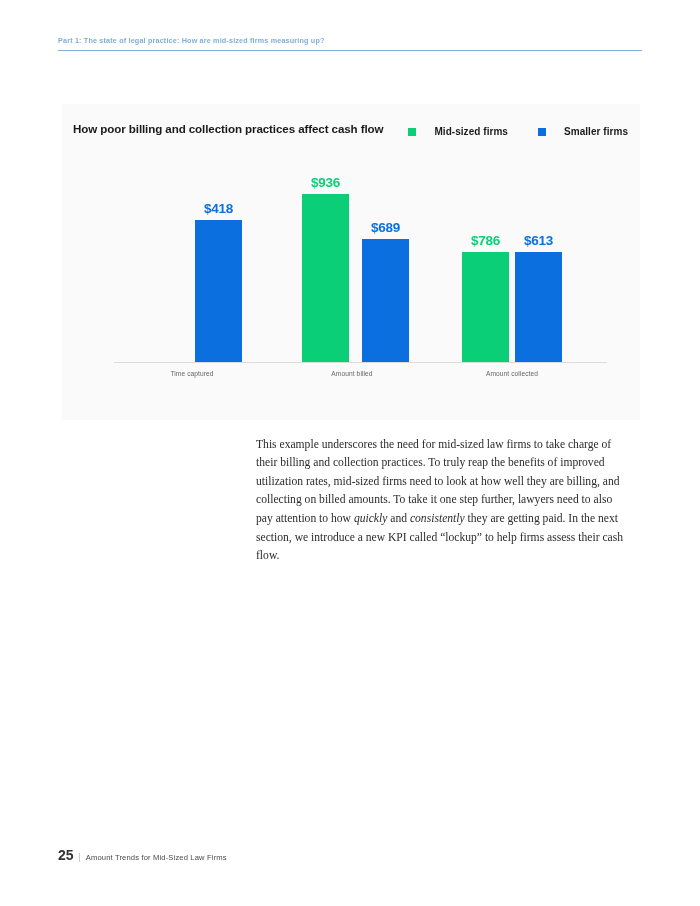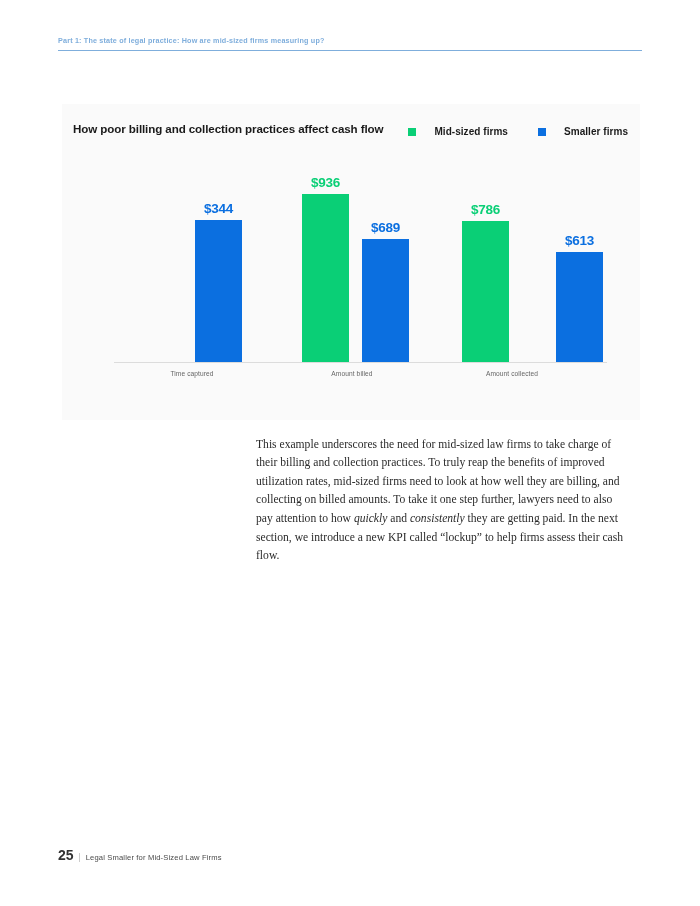--- a/index.html
+++ b/index.html
@@ -215,47 +215,47 @@
       <div class="legend-item">
         <span class="legend-swatch" style="background: rgb(11, 111, 224);"></span>
         <span class="legend-label">Smaller firms</span>
       </div>
     </div>
 
   <div id="plot-area">
     <div class="axis-line"></div>
   <div class="bar-group" style="left: 28px; width: 100px;">
         <div class="bar series-b" style="width: 47px; height: 142px; left: 53px;">
-          <span class="bar-value series-b">$344</span>
+          <span class="bar-value series-b">$418</span>
         </div>
         <span class="cat-label" style="left: 50px;">Time captured</span>
       </div>
       <div class="bar-group" style="left: 188px; width: 100px;">
         <div class="bar series-a" style="width: 47px; height: 168px; left: 0px;">
           <span class="bar-value series-a">$936</span>
         </div>
         <div class="bar series-b" style="width: 47px; height: 123px; left: 60px;">
           <span class="bar-value series-b">$689</span>
         </div>
         <span class="cat-label" style="left: 50px;">Amount billed</span>
       </div>
       <div class="bar-group" style="left: 348px; width: 100px;">
-        <div class="bar series-a" style="width: 47px; height: 141px; left: 0px;">
+        <div class="bar series-a" style="width: 47px; height: 110px; left: 0px;">
           <span class="bar-value series-a">$786</span>
         </div>
-        <div class="bar series-b" style="width: 47px; height: 110px; left: 53px; margin-left: 41px;">
+        <div class="bar series-b" style="width: 47px; height: 110px; left: 53px;">
           <span class="bar-value series-b">$613</span>
         </div>
         <span class="cat-label" style="left: 50px;">Amount collected</span>
       </div>
     </div>
 
 </div>
 
 <p id="body-copy">
   <span>This example underscores the need for mid-sized law firms to take charge of their billing and collection practices. To truly reap the benefits of improved utilization rates, mid-sized firms need to look at how well they are billing, and collecting on billed amounts. To take it one step further, lawyers need to also pay attention to how </span><em>quickly</em><span> and </span><em>consistently</em><span> they are getting paid. In the next section, we introduce a new KPI called “lockup” to help firms assess their cash flow.</span>
 </p>
 
 <div id="page-footer">
   <span class="footer-page-num">25</span>
   <span class="footer-divider">|</span>
-  <span class="footer-title">Legal Smaller for Mid-Sized Law Firms</span>
+  <span class="footer-title">Amount Trends for Mid-Sized Law Firms</span>
 </div>
 
 </body></html>

